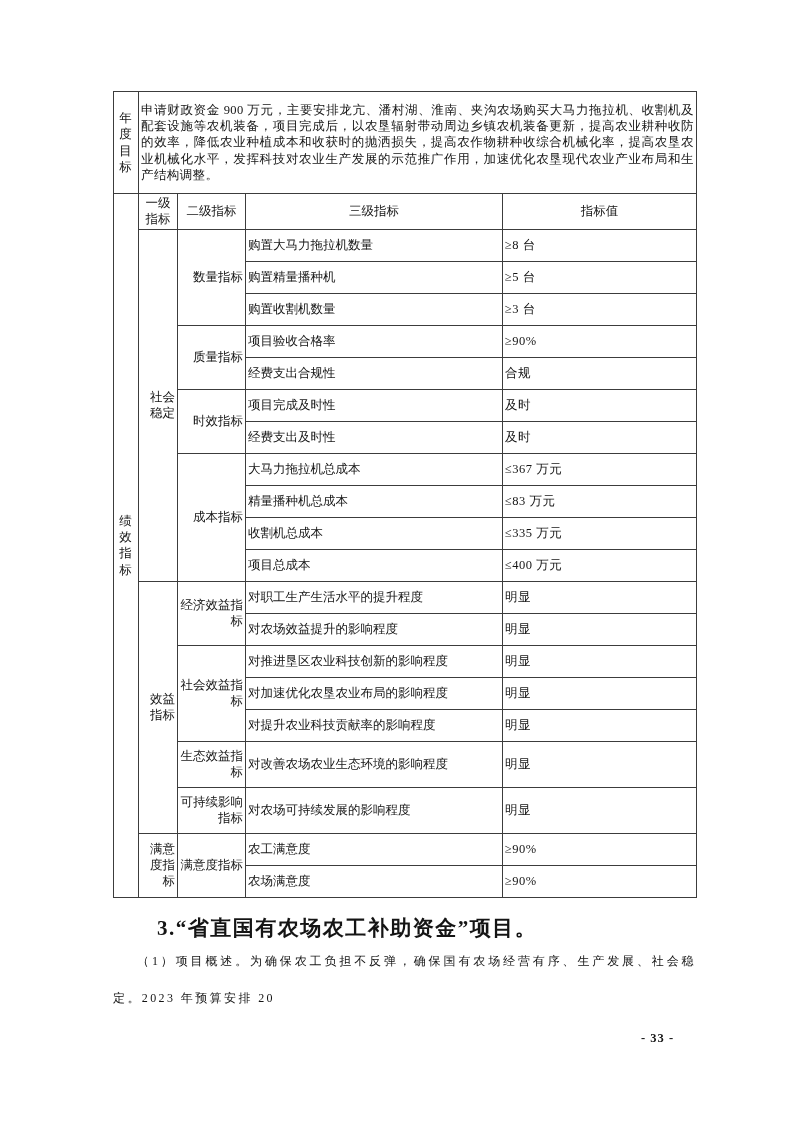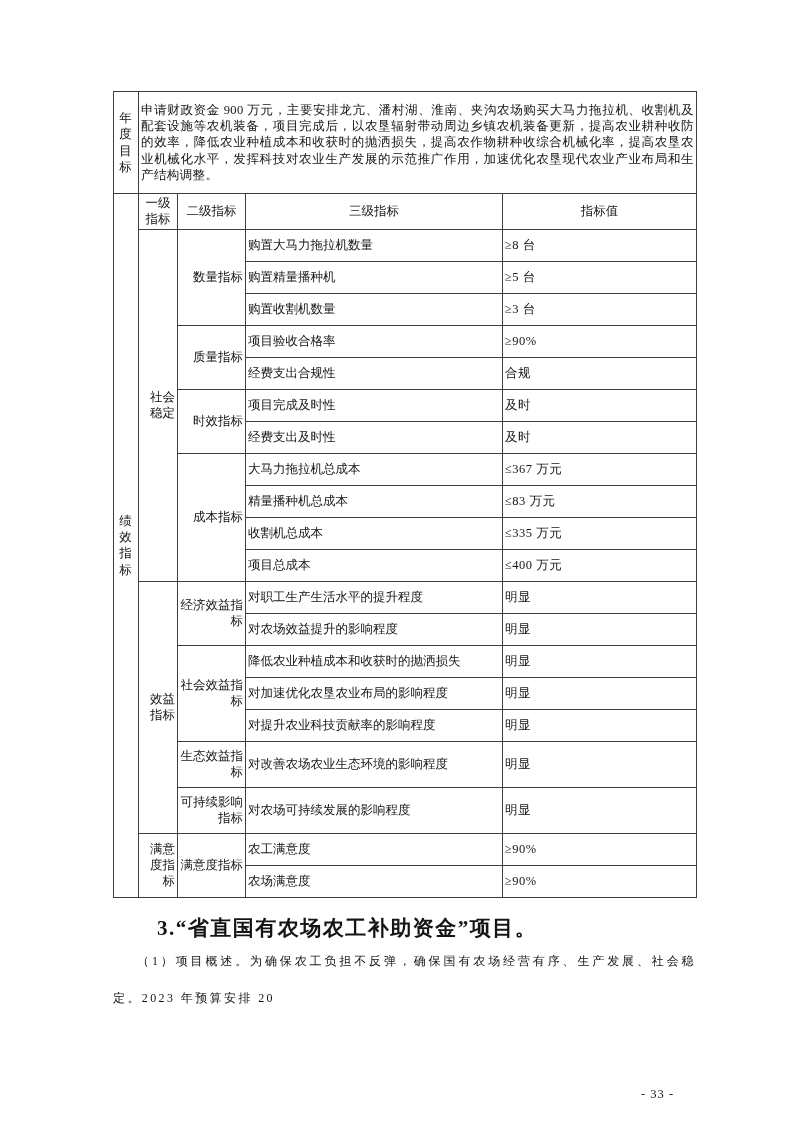--- a/index.html
+++ b/index.html
@@ -62,23 +62,24 @@
   .section-para {
     font-size: 12px;
     line-height: 37px;
     text-indent: 2em;
     text-align: justify;
     letter-spacing: 2.4px;
   }
   .page-number {
     position: absolute;
     left: 641px;
-    top: 1087px;
+    top: 1031px;
     font-size: 12.5px;
     letter-spacing: 1px;
+    font-weight: bold;
   }
 </style>
 </head>
 <body>
 
 <div class="page">
 
   <table class="perf">
     <colgroup>
       <col style="width:25px">
@@ -153,21 +154,21 @@
         <td class="l2" rowspan="2">经济效益指标</td>
         <td class="l3">对职工生产生活水平的提升程度</td>
         <td class="val">明显</td>
       </tr>
       <tr class="std">
         <td class="l3">对农场效益提升的影响程度</td>
         <td class="val">明显</td>
       </tr>
       <tr class="std">
         <td class="l2" rowspan="3">社会效益指标</td>
-        <td class="l3">降低农业种植成本和收获时的抛洒损失</td>
+        <td class="l3">对推进垦区农业科技创新的影响程度</td>
         <td class="val">明显</td>
       </tr>
       <tr class="std">
         <td class="l3">对加速优化农垦农业布局的影响程度</td>
         <td class="val">明显</td>
       </tr>
       <tr class="std">
         <td class="l3">对提升农业科技贡献率的影响程度</td>
         <td class="val">明显</td>
       </tr>

